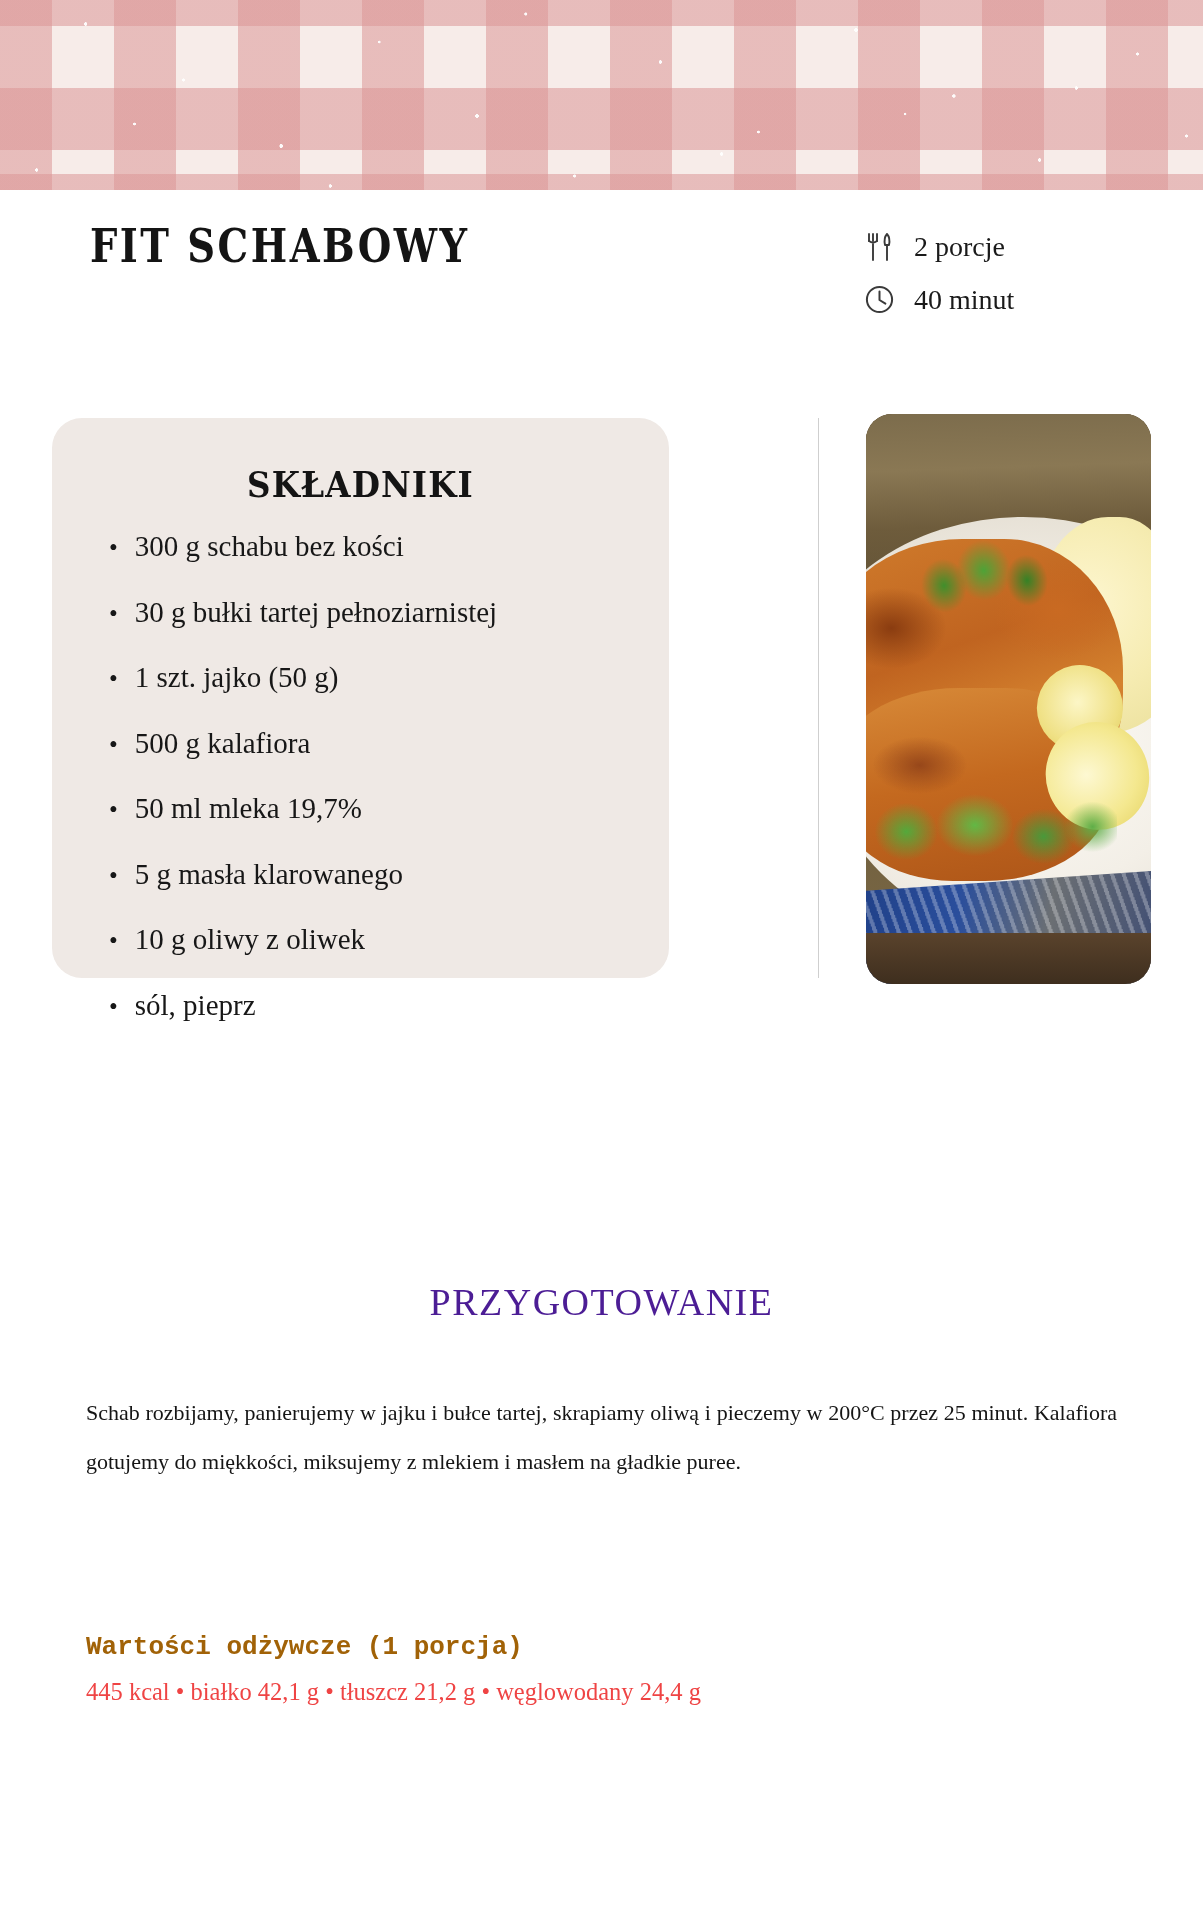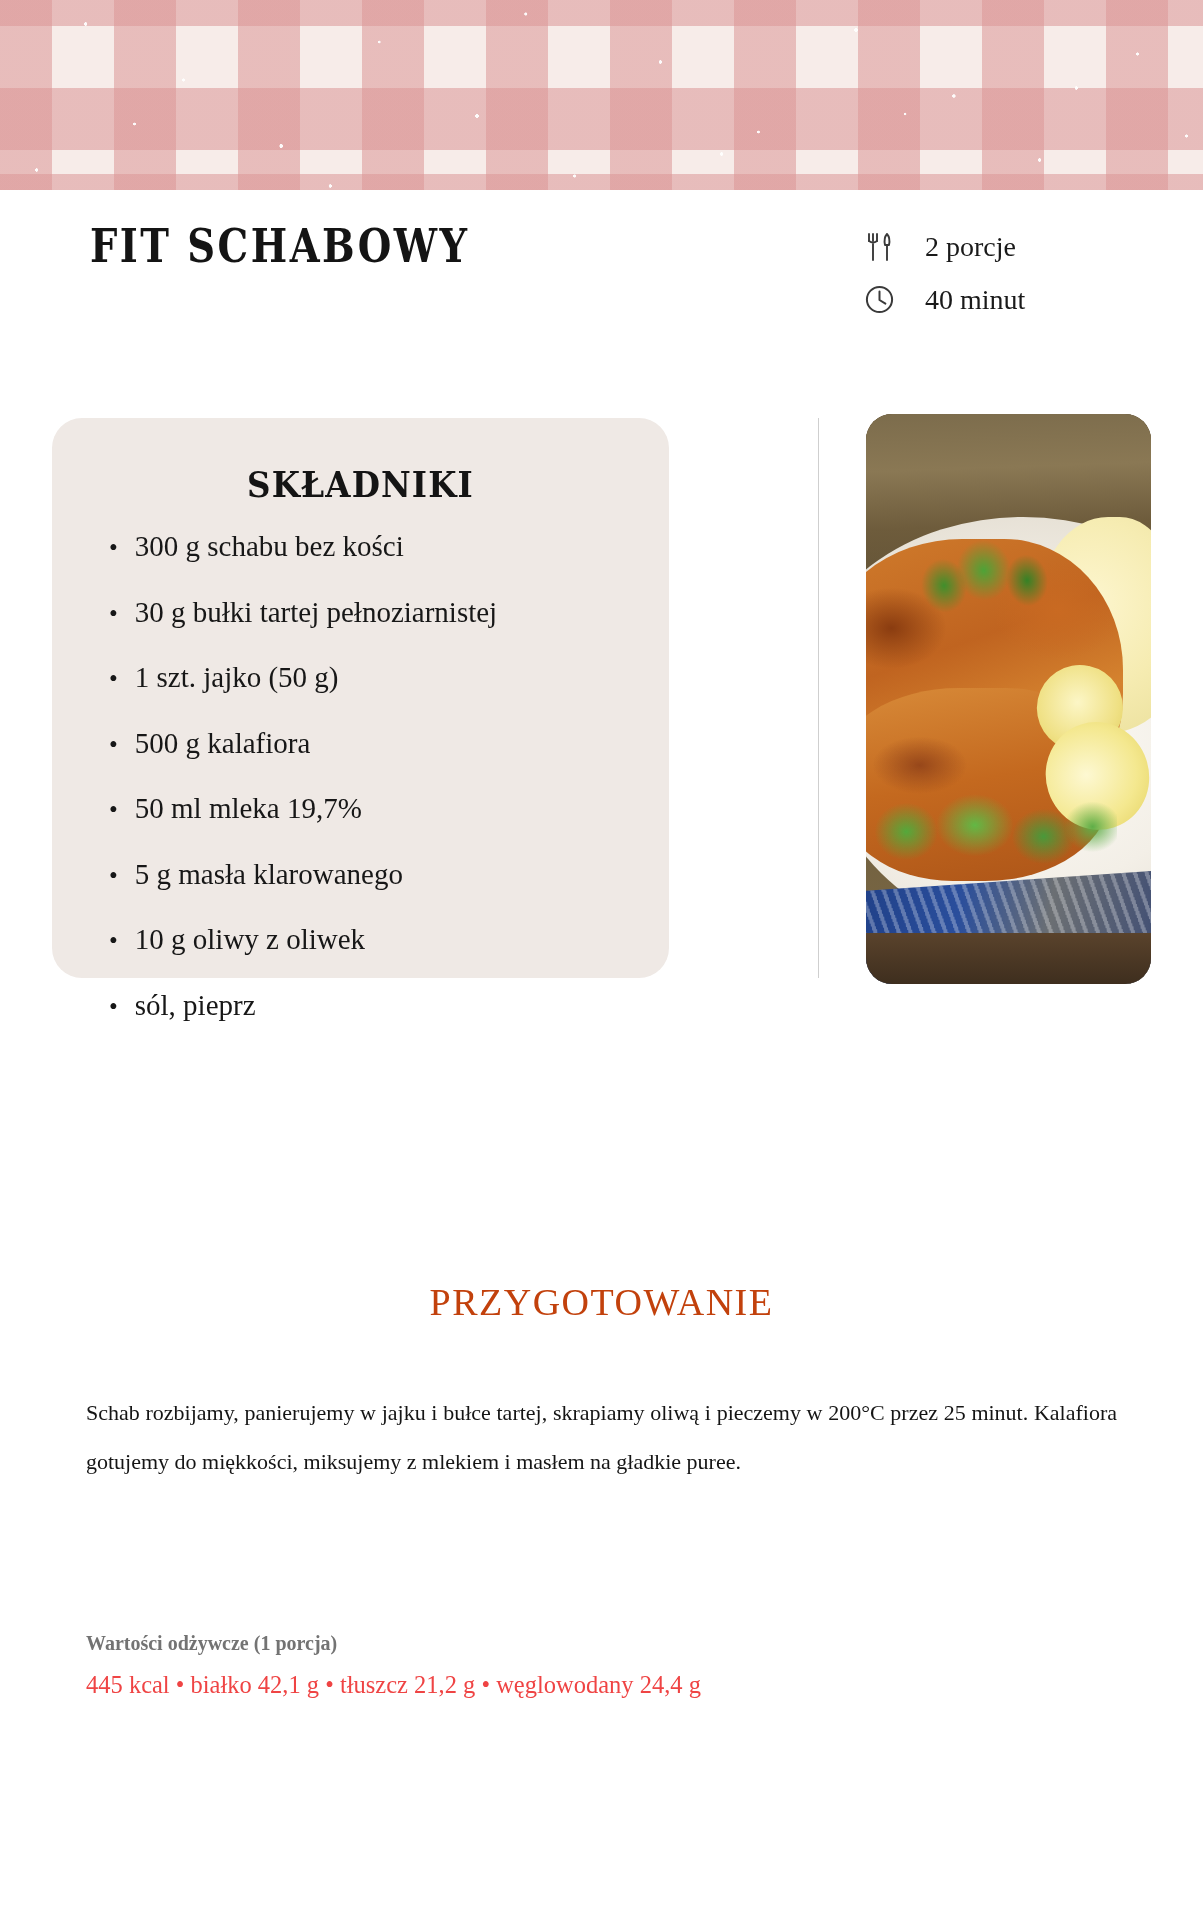--- a/index.html
+++ b/index.html
@@ -113,21 +113,21 @@
   .meta {
     position: absolute;
     right: 93px;
     top: 30px;
     width: 250px;
   }
   .meta-row {
     display: flex;
     align-items: center;
     height: 53px;
-    gap: 29px;
+    gap: 18px;
   }
   .meta-row .glyph {
     width: 34px;
     height: 34px;
     display: flex;
     align-items: center;
     justify-content: center;
     flex: 0 0 34px;
   }
   .meta-row .label {
@@ -323,21 +323,21 @@
   .prep-heading {
     position: absolute;
     top: 1280px;
     left: 0;
     width: 1203px;
     text-align: center;
     font-family: "Liberation Serif", "DejaVu Serif", serif;
     font-weight: normal;
     font-size: 38px;
     letter-spacing: 1.5px;
-    color: #c2410c;
+    color: #4c1d95;
   }
   .prep-text {
     position: absolute;
     top: 1388px;
     left: 86px;
     width: 1031px;
     font-family: "Liberation Serif", "DejaVu Serif", serif;
     font-size: 22px;
     line-height: 49px;
     text-align: justify;
@@ -345,24 +345,24 @@
   }
 
   
   .nutrition {
     position: absolute;
     top: 1632px;
     left: 86px;
     width: 1000px;
   }
   .nutrition .nut-title {
-    font-family: Liberation Serif, serif;
+    font-family: Liberation Mono, monospace;
     font-weight: bold;
-    font-size: 20px;
-    color: #737373;
+    font-size: 26px;
+    color: #a16207;
     margin-bottom: 16px;
   }
   .nutrition .nut-values {
     font-family: "Liberation Serif", "DejaVu Serif", serif;
     font-size: 24.5px;
     color: #ef4444;
   }
 </style>
 </head>
 <body>

